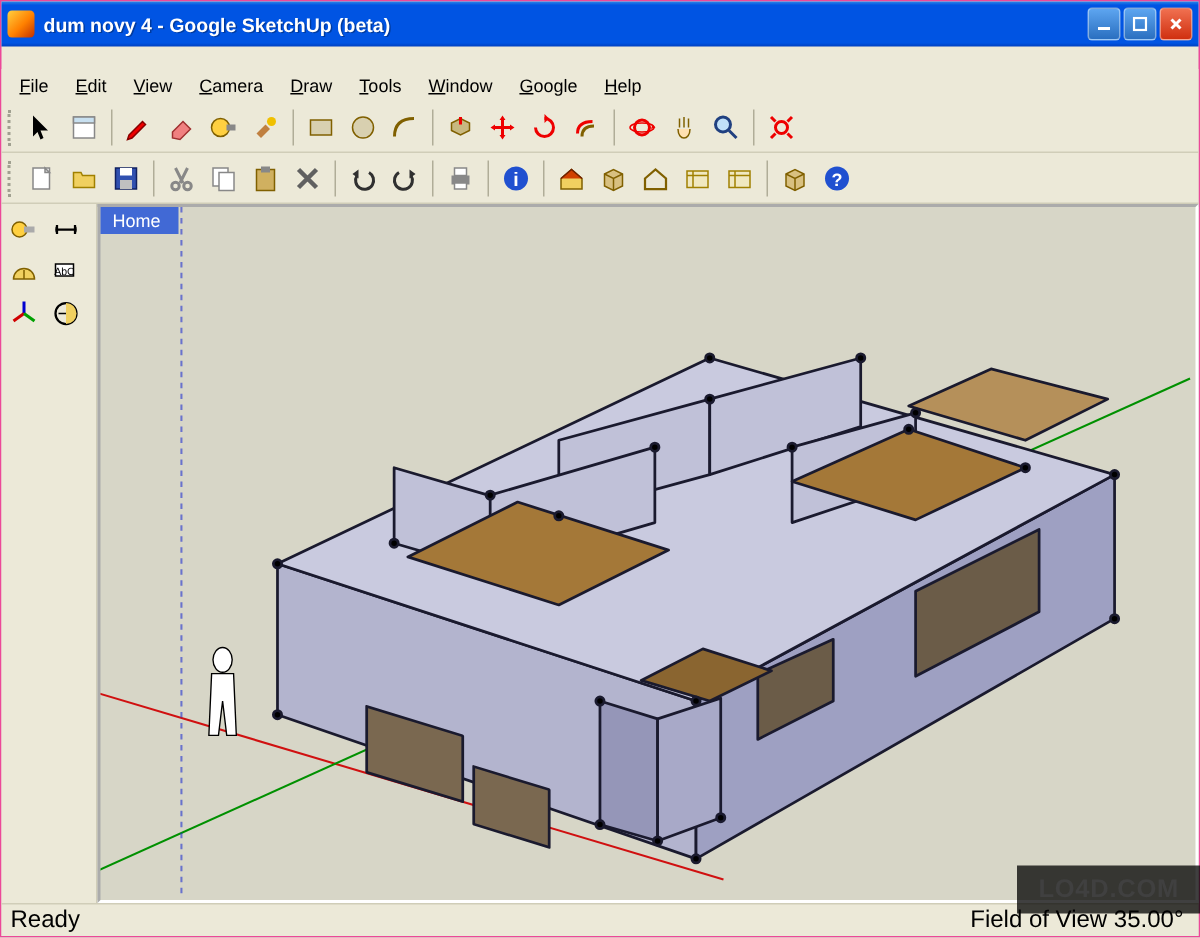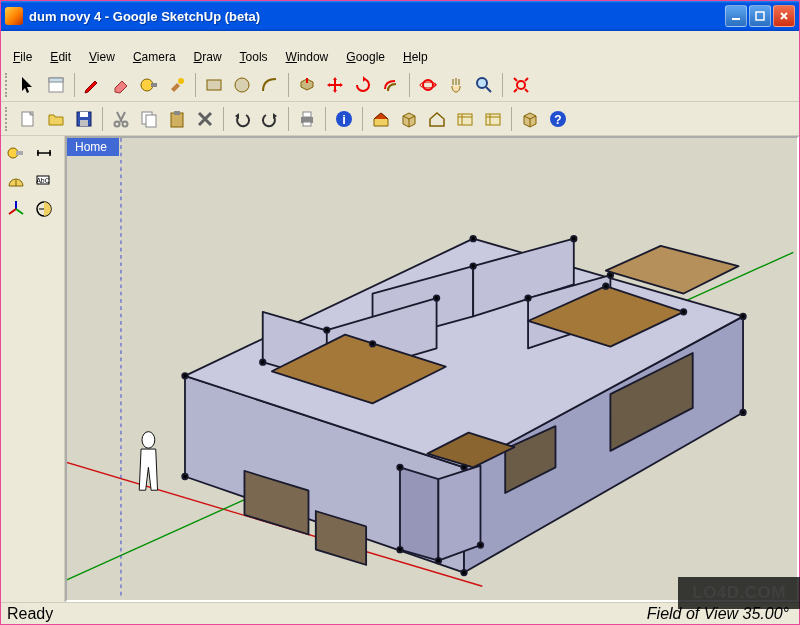--- a/index.html
+++ b/index.html
@@ -25,21 +25,21 @@
 .sep { width: 1px; height: 24px; background: #b0ad98; margin: 0 3px; }
 
 .content { flex: 1; display: flex; min-height: 0; }
 .side-toolbar { width: 64px; background: #ece9d8; padding: 4px 2px; display: flex; flex-wrap: wrap; gap: 2px; align-content: flex-start; border-right: 1px solid #d0cdb8; }
 
 .viewport-wrap { flex: 1; position: relative; background: #d7d6c7; border: 2px inset #fff; }
 .tooltip { position: absolute; top: 0; left: 0; background: #4169d5; color: #fff; font-size: 12px; padding: 2px 12px 2px 8px; z-index: 5; }
 
 .statusbar { height: 22px; background: #ece9d8; border-top: 1px solid #d0cdb8; display: flex; align-items: center; font-size: 16px; padding: 0 6px; }
 .statusbar .left { flex: 1; }
-.statusbar .right { margin-right: 4px; font-style: italic; }
+.statusbar .right { margin-right: 4px; }
 
 .watermark { position: absolute; right: 0; bottom: 16px; background: rgba(0,0,0,.75); color: #404040; font: bold 17px Arial; padding: 6px 14px; letter-spacing: .5px; z-index: 20; }
 
 svg.ico { width: 20px; height: 20px; }
 </style>
 </head>
 <body>
 
 <div class="window">
   <div class="titlebar">

